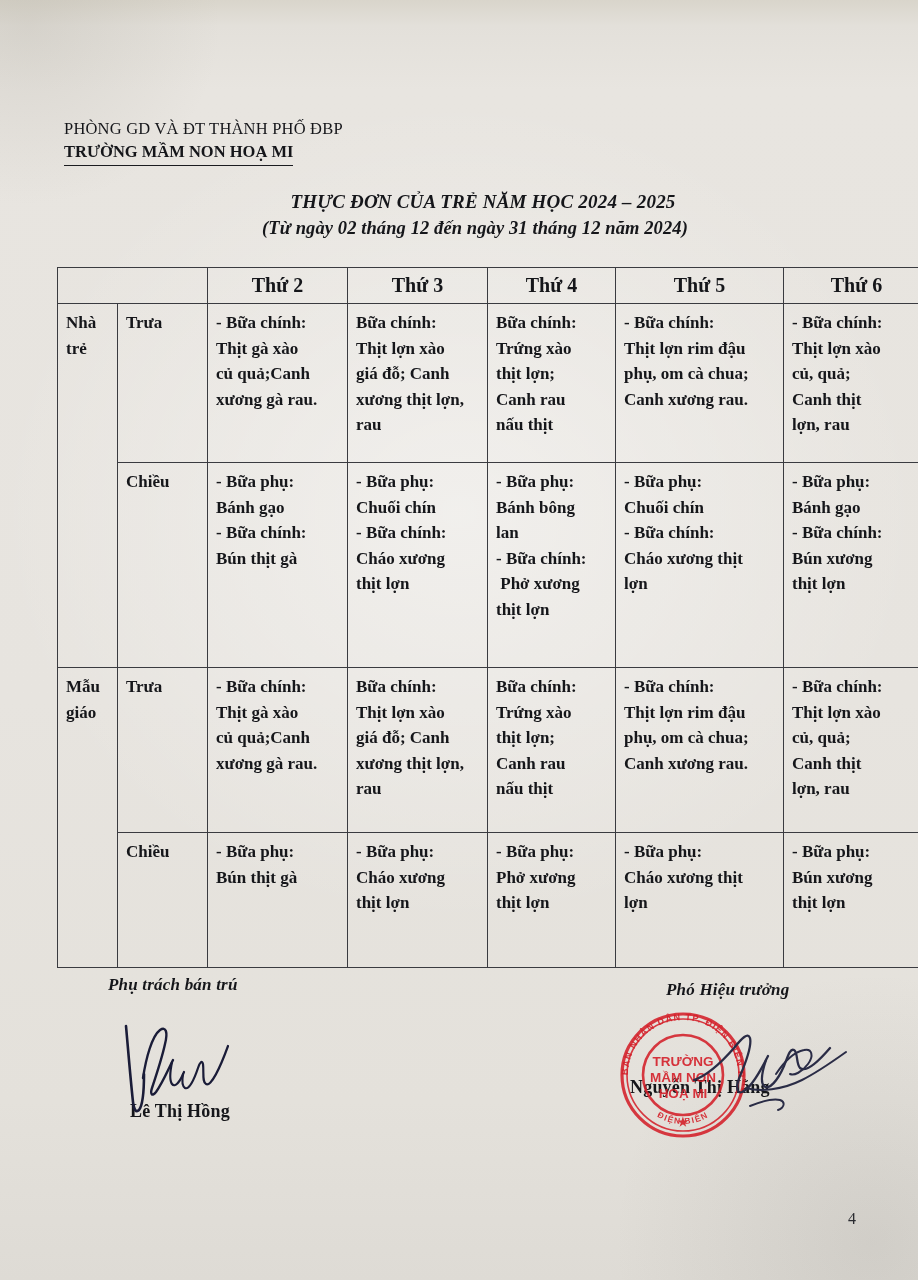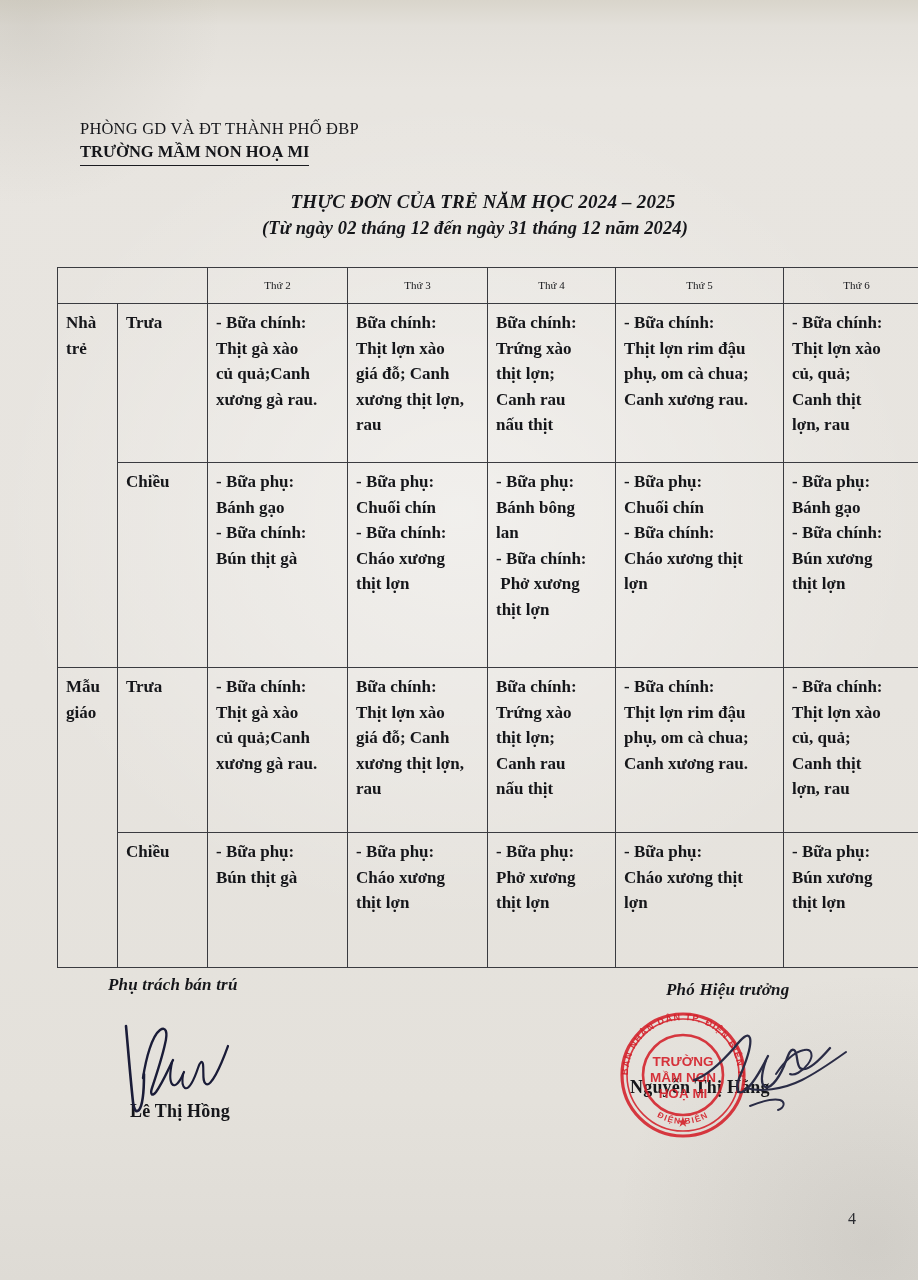--- a/index.html
+++ b/index.html
@@ -21,21 +21,21 @@
     content:"";position:absolute;inset:0;
     background:
       radial-gradient(ellipse 70% 45% at 50% 40%, rgba(255,255,255,.42), rgba(255,255,255,0) 72%),
       radial-gradient(ellipse 40% 30% at 95% 97%, rgba(120,118,112,.14), rgba(0,0,0,0) 70%),
       radial-gradient(ellipse 30% 20% at 3% 2%, rgba(150,145,132,.18), rgba(0,0,0,0) 70%);
     pointer-events:none;
   }
   .sheet{position:absolute;inset:0;}
 
   
-  .hdr{position:absolute;left:80px;top:118px;width:520px;}
+  .hdr{position:absolute;left:64px;top:118px;width:520px;}
   .hdr .l1{font-size:16.5px;letter-spacing:.2px;line-height:22px;white-space:nowrap;}
   .hdr .l2{font-size:16.5px;font-weight:bold;line-height:24px;display:inline-block;
            border-bottom:1.6px solid #1b1c20;padding-bottom:1px;white-space:nowrap;}
 
   .title-wrap{position:absolute;left:0;right:0;top:188px;text-align:center;font-style:italic;}
   .title-wrap .t1{font-size:19px;font-weight:bold;letter-spacing:.2px;line-height:27px;padding-left:48px;}
   .title-wrap .t2{font-size:18.5px;font-weight:bold;letter-spacing:.1px;line-height:27px;padding-left:32px;}
 
   
   .tbl{
@@ -46,21 +46,21 @@
   .tbl td,.tbl th{
     border:1.3px solid #3a3b40;
     vertical-align:top;
     padding:6px 7px 8px 8px;
     font-size:17px;
     line-height:25.5px;
     font-weight:bold;
     text-align:left;
   }
   .tbl th{
-    text-align:center;font-weight:normal;font-size:11px;
+    text-align:center;font-weight:bold;font-size:20px;
     padding:5px 4px 6px;line-height:24px;vertical-align:middle;
   }
   .corner{border-right-color:#3a3b40;}
   .grp{
     text-align:center;font-weight:bold;font-size:17.5px;
     vertical-align:middle;line-height:24px;padding:4px 2px;
   }
   .slot{
     text-align:center;font-weight:bold;font-size:17.5px;
     vertical-align:middle;line-height:24px;padding:4px 2px;

